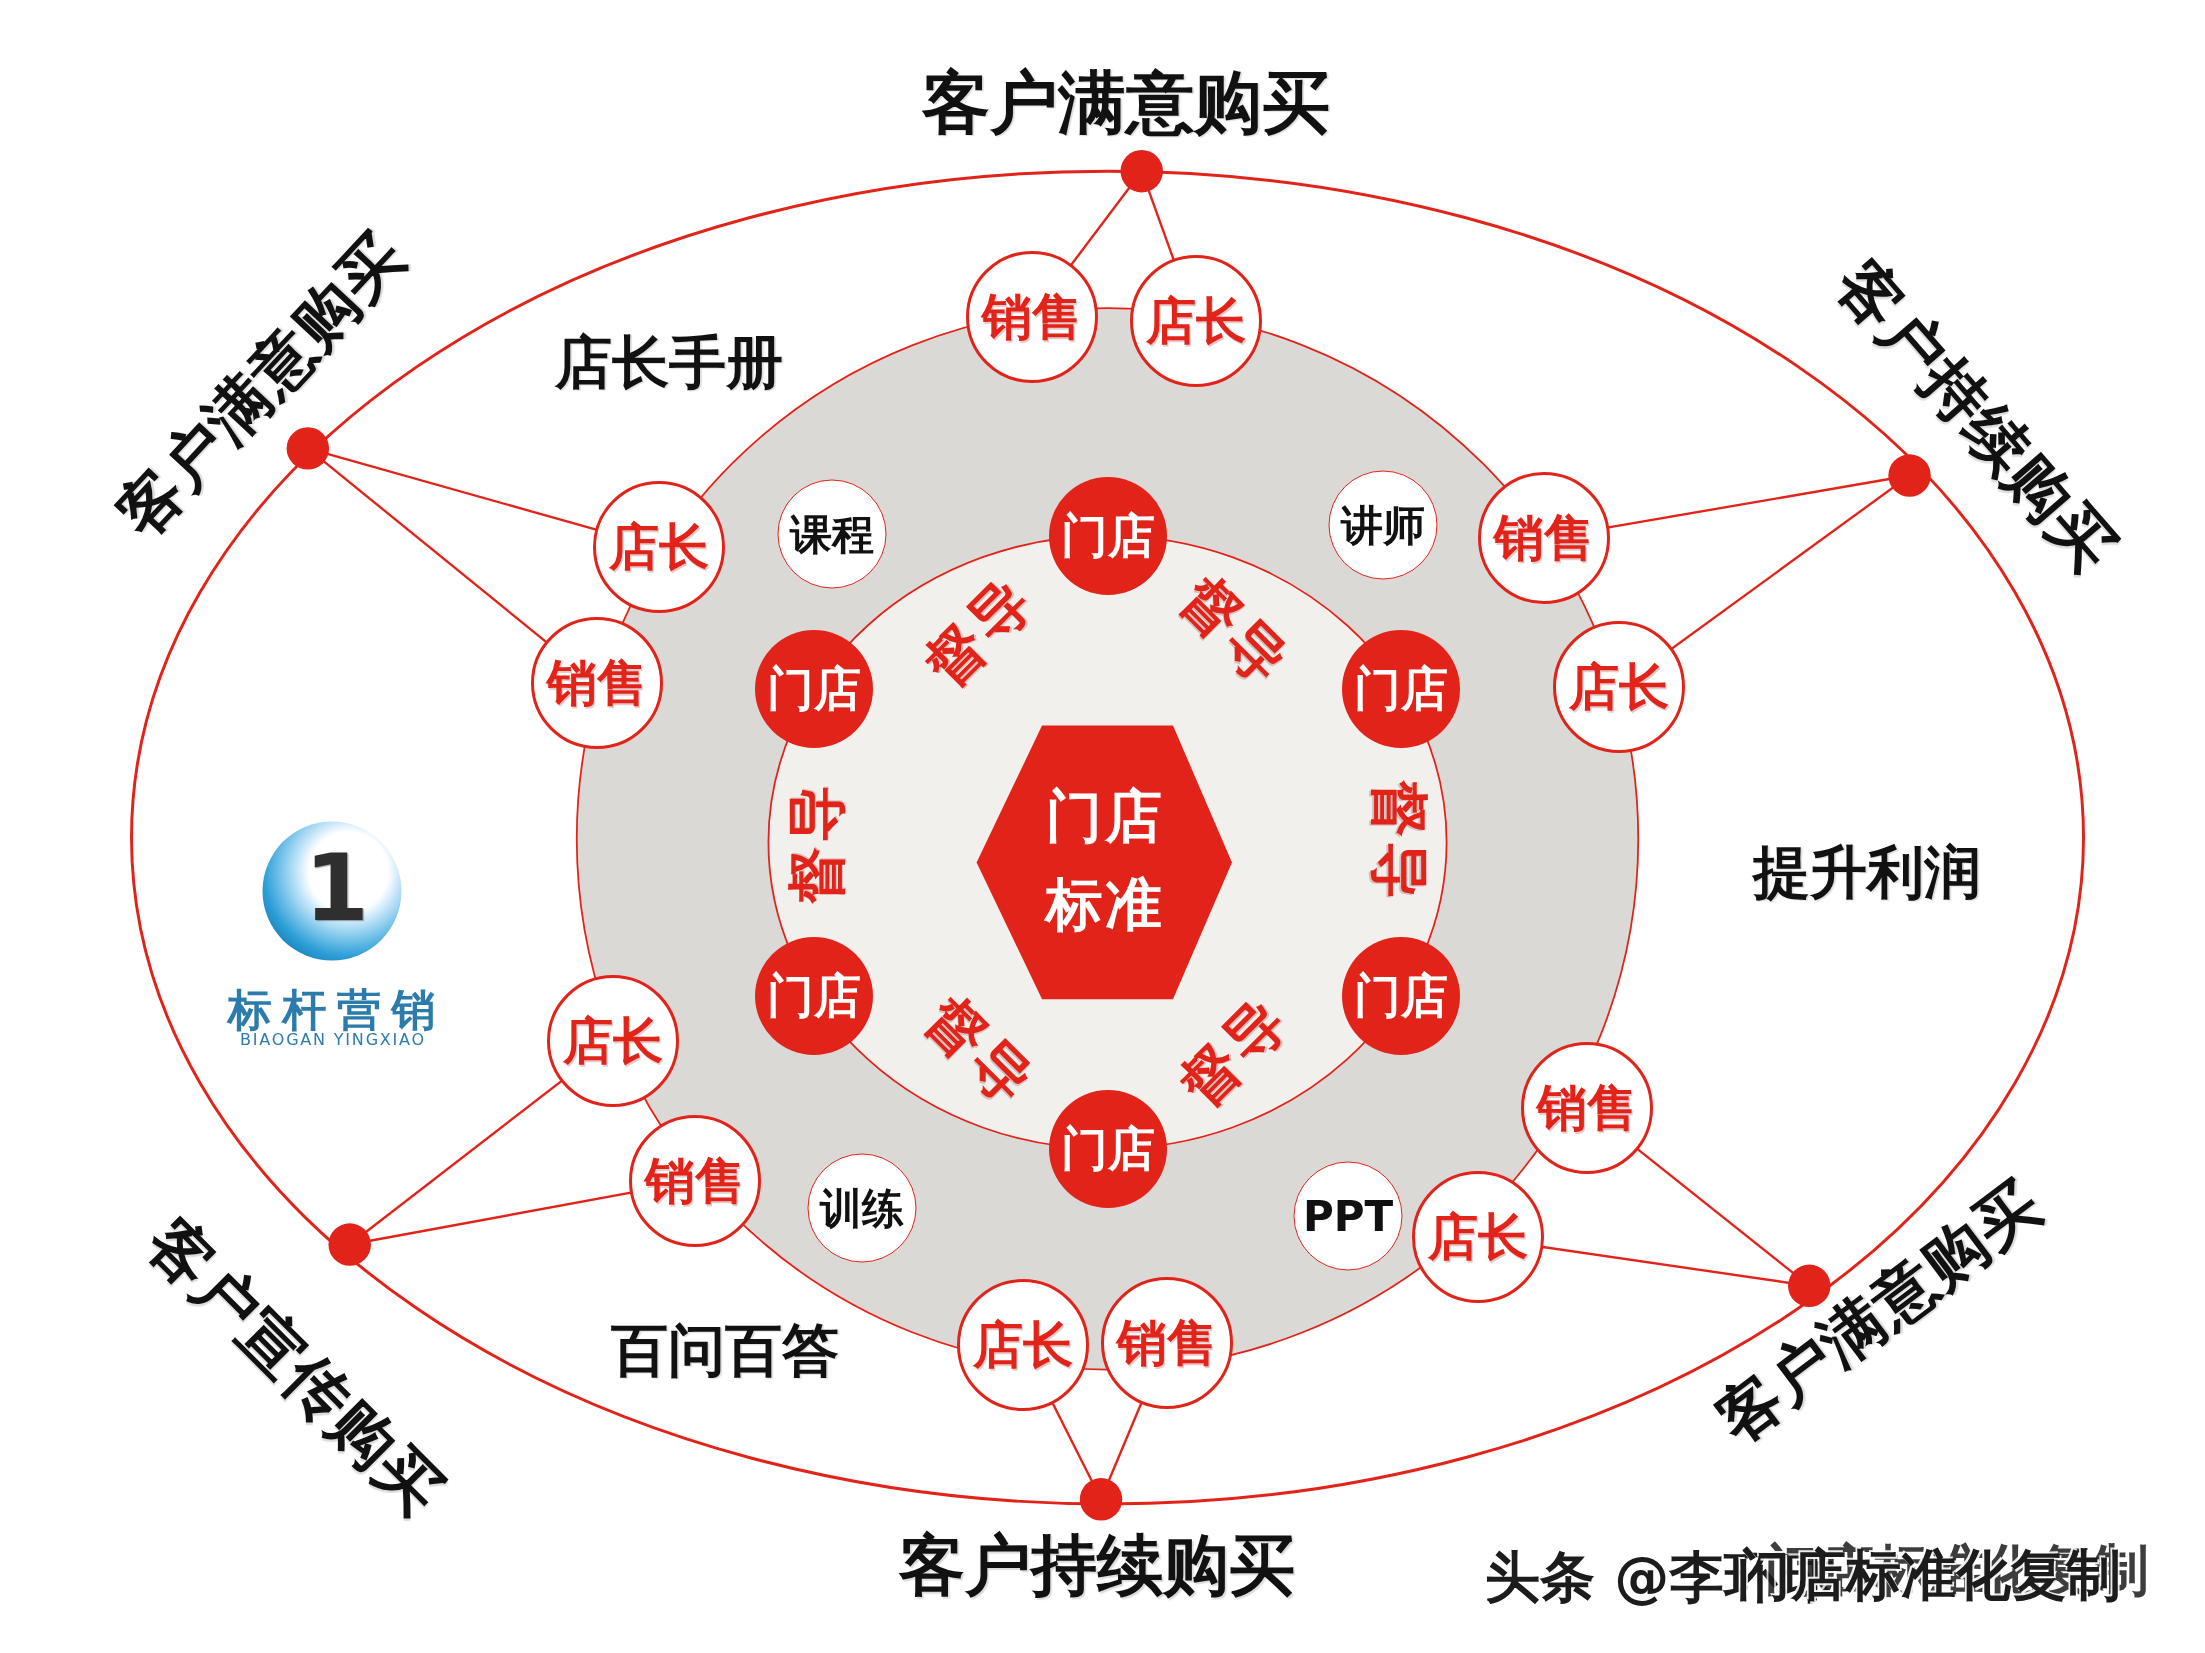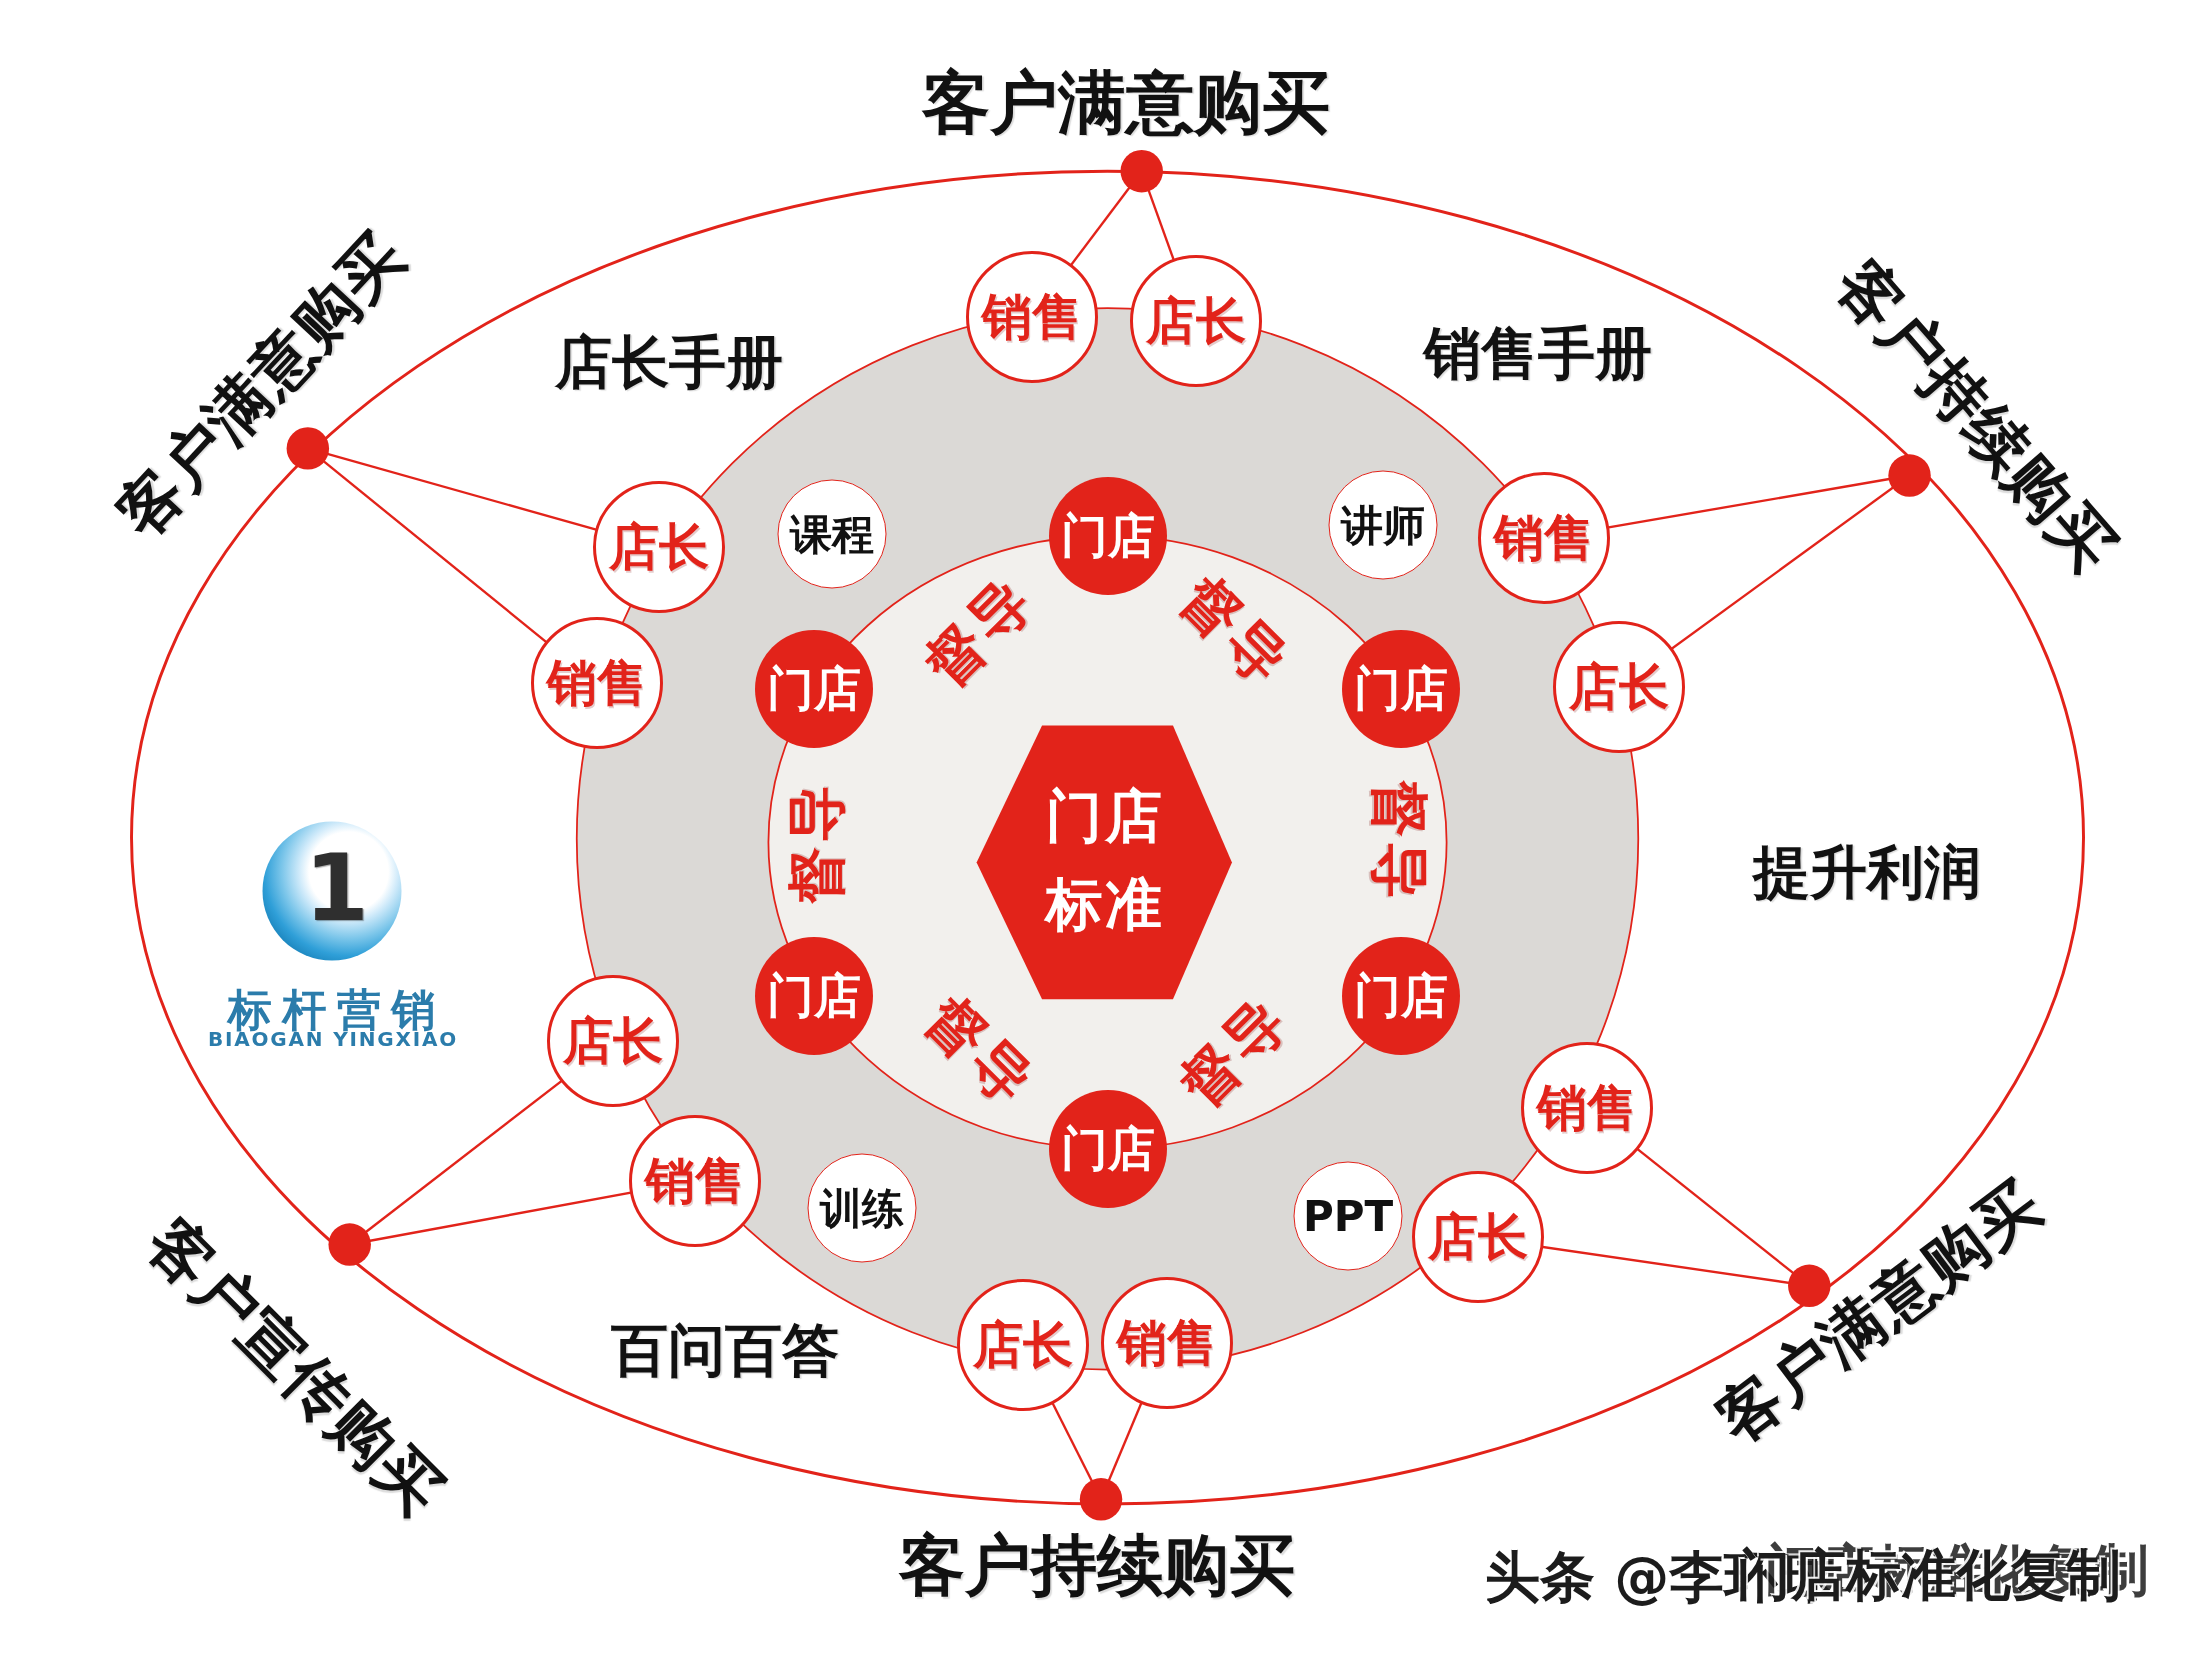--- a/index.html
+++ b/index.html
@@ -36,21 +36,21 @@
   .corner{font-size:63px;letter-spacing:1.2px;}
   .section{font-size:57px;text-align:right;}
   .logo-ball{position:absolute;transform:translate(-50%,-50%);width:139px;height:139px;border-radius:50%;
      background:radial-gradient(circle at 62% 36%,#ffffff 0 32%,#cfeafa 40%,#7cc6ea 54%,#2f9fd8 68%,#1076ae 84%,#0a5486 100%);
      display:flex;align-items:center;justify-content:center;}
   .logo-one{font-size:93px;font-weight:900;color:#2f2f2f;transform:translate(4.7px,-3.5px);
             text-shadow:1.2px 1.2px 1.2px rgba(0,0,0,.35);}
   .logo-name{position:absolute;transform:translate(-50%,-50%);color:var(--logo-blue);
              font-size:44px;font-weight:900;letter-spacing:10.6px;white-space:nowrap;}
   .logo-sub{position:absolute;transform:translate(-50%,-50%);color:var(--logo-blue);
-            font-size:20px;font-weight:700;letter-spacing:1.8px;white-space:nowrap;}
+            font-size:16px;font-weight:400;letter-spacing:1.8px;white-space:nowrap;}
   .wm{position:absolute;left:1485px;top:1541px;height:83px;color:var(--watermark-black);
       font-weight:900;font-size:55px;white-space:nowrap;}
   .wm span{text-shadow:1.8px 1.8px 0 rgba(255,255,255,.9),-1.8px -1.8px 0 rgba(255,255,255,.9);}
   .wm .ovl{position:absolute;left:251px;top:-2.4px;}
   .wm .ovl2{position:absolute;left:279px;top:-7px;opacity:.85;}
 </style>
 </head>
 <body>
 
 <div class="canvas">
@@ -89,21 +89,20 @@
 
 
   <div class="lbl edge-top" style="left:1126px;top:103px;">客户满意购买</div>
   <div class="lbl corner" style="left:261px;top:385px;transform:translate(-50%,-50%) rotate(-47deg);">客户满意购买</div>
   <div class="lbl corner" style="left:1976px;top:416px;transform:translate(-50%,-50%) rotate(49deg);">客户持续购买</div>
   <div class="lbl corner" style="left:295px;top:1367px;transform:translate(-50%,-50%) rotate(45deg);">客户宣传购买</div>
   <div class="lbl corner" style="left:1879px;top:1312px;transform:translate(-50%,-50%) rotate(-37deg);">客户满意购买</div>
   <div class="lbl edge-bottom" style="left:1097px;top:1566px;">客户持续购买</div>
 
   <div class="lbl section" style="left:669px;top:363px;">店长手册</div>
-  <div class="lbl section" style="left:1538px;top:354px;">销售手册</div>
   <div class="lbl section" style="left:1867px;top:873px;">提升利润</div>
   <div class="lbl section" style="left:725px;top:1351px;">百问百答</div>
 
   <div class="circle role" style="left:1032px;top:317px;">
       <span>销售</span>
     </div>
   <div class="circle role" style="left:1196px;top:321px;">
       <span>店长</span>
     </div>
   <div class="circle role" style="left:659px;top:547px;">

